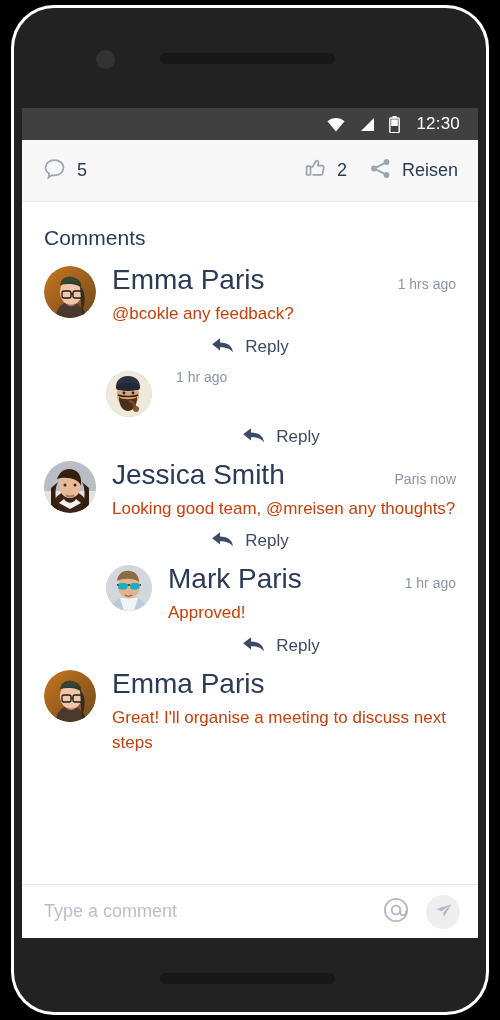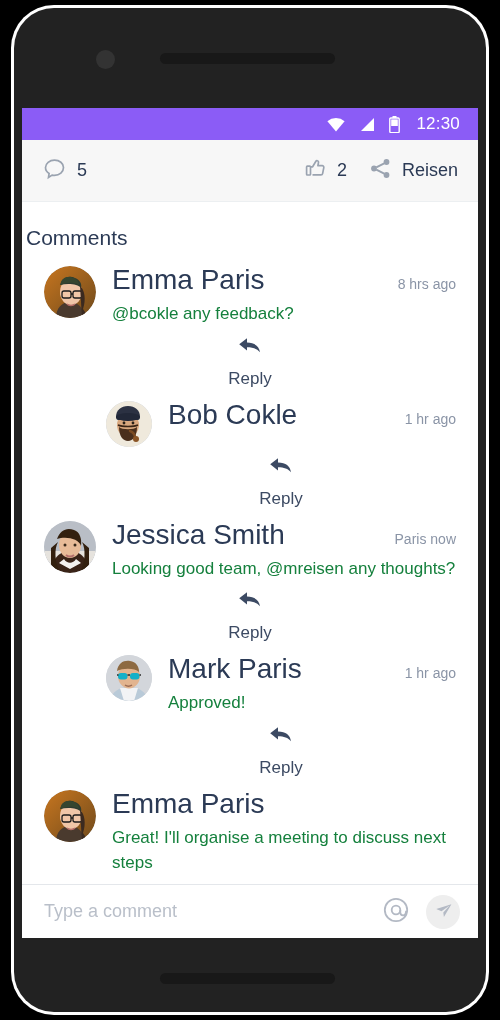--- a/index.html
+++ b/index.html
@@ -41,21 +41,21 @@
     position: absolute;
     left: 8px; top: 100px;
     width: 456px; height: 830px;
     background: #ffffff;
     overflow: hidden;
   }
 
   
   #status-bar {
     height: 32px;
-    background: #8b5cf6;
+    background: #404040;
     display: flex; align-items: center; justify-content: flex-end;
     padding-right: 18px;
     gap: 14px;
   }
   #status-bar .sb-icon { display: flex; align-items: center; }
   #status-time {
     color: #ffffff; font-size: 17px; letter-spacing: .2px;
     margin-left: 2px;
   }
 
@@ -75,21 +75,21 @@
 
   
   #comment-scroll {
     position: relative;
     height: 682px;
     background: #ffffff;
     overflow: hidden;
   }
   #comments-title {
     font-size: 21px; color: #2b3a55;
-    padding: 24px 0 14px 4px;
+    padding: 24px 0 14px 22px;
     font-weight: 400;
   }
   .comment {
     position: relative;
     padding: 0 22px 0 22px;
   }
   .comment.indented { padding-left: 84px; }
   .c-row { display: flex; align-items: flex-start; }
   .avatar {
     width: 52px; height: 52px; border-radius: 50%;
@@ -102,28 +102,27 @@
   .avatar.small { width: 46px; height: 46px; flex: 0 0 46px; }
   .avatar svg { display: block; width: 100%; height: 100%; }
   .c-body { flex: 1; padding-left: 16px; min-width: 0; }
   .c-head { display: flex; align-items: baseline; }
   .c-author {
     font-size: 28px; color: #2b3a55; flex: 1;
     white-space: nowrap; overflow: hidden;
   }
   .c-time { font-size: 14px; color: #8a94a6; white-space: nowrap; padding-left: 8px; }
   .c-text {
-    font-size: 17px; color: #15803d;
+    font-size: 17px; color: #c2410c;
     margin-top: 6px; line-height: 1.45;
   }
   .reply-row {
     display: flex; align-items: center; justify-content: center;
     gap: 10px;
     padding: 8px 0 10px 0;
-    flex-direction: column;
   }
   .reply-label { font-size: 17px; color: #3c4a63; }
 
   
   #composer {
     height: 54px;
     background: #ffffff;
     border-top: 1px solid #e4e7eb;
     display: flex; align-items: center;
     padding: 0 18px 0 22px;
@@ -237,21 +236,21 @@
         <rect x="29" y="25" width="9" height="7" rx="2" fill="none" stroke="#1b1b1b" stroke-width="1.3"></rect>
         <path d="M27 28h2" stroke="#1b1b1b" stroke-width="1.3"></path>
         <path d="M23 38c2 2 6 2 8 0" stroke="#b9706a" stroke-width="1.6" fill="none"></path>
         <path d="M36 20c5 4 6 14 3 23l6 9H38z" fill="#3b2a20"></path>
       </g>
     </svg>
               </div>
               <div class="c-body">
                 <div class="c-head">
                   <span class="c-author">Emma Paris</span>
-                  <span class="c-time">8 hrs ago</span>
+                  <span class="c-time">1 hrs ago</span>
                 </div>
                 <div class="c-text">@bcokle  any feedback?</div>
               </div>
             </div>
             <div class="reply-row">
               <span><svg width="24" height="20" viewBox="0 0 24 20">
                   <path d="M9 3.2 1.2 9.3 9 15.4v-3.2c6 0 10 1.4 13 5-1-6-5-9.6-13-9.6z" fill="#3c4a63"></path>
                 </svg></span>
               <span class="reply-label">Reply</span>
             </div>
@@ -274,21 +273,20 @@
         <path d="M12 24c4 2 16 2 20 0" stroke="#3a2415" stroke-width="1.5" fill="none"></path>
         <circle cx="18" cy="22" r="1.4" fill="#2a2118"></circle>
         <circle cx="27" cy="22" r="1.4" fill="#2a2118"></circle>
         <path d="M24 30c3 1 5 4 5 7" stroke="#7a4a22" stroke-width="2.4" fill="none" stroke-linecap="round"></path>
         <circle cx="30" cy="38" r="3" fill="#8a5426"></circle>
       </g>
     </svg>
               </div>
               <div class="c-body">
                 <div class="c-head">
-                  <span class="c-author">Bob Cokle</span>
                   <span class="c-time">1 hr ago</span>
                 </div>
               </div>
             </div>
             <div class="reply-row">
               <span><svg width="24" height="20" viewBox="0 0 24 20">
                   <path d="M9 3.2 1.2 9.3 9 15.4v-3.2c6 0 10 1.4 13 5-1-6-5-9.6-13-9.6z" fill="#3c4a63"></path>
                 </svg></span>
               <span class="reply-label">Reply</span>
             </div>

